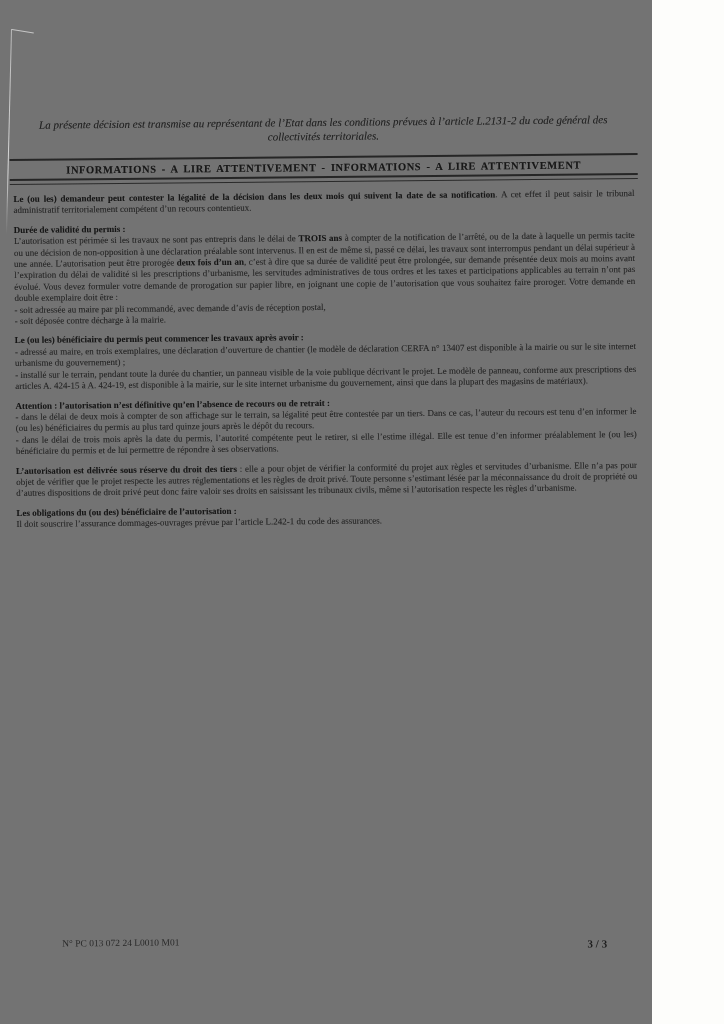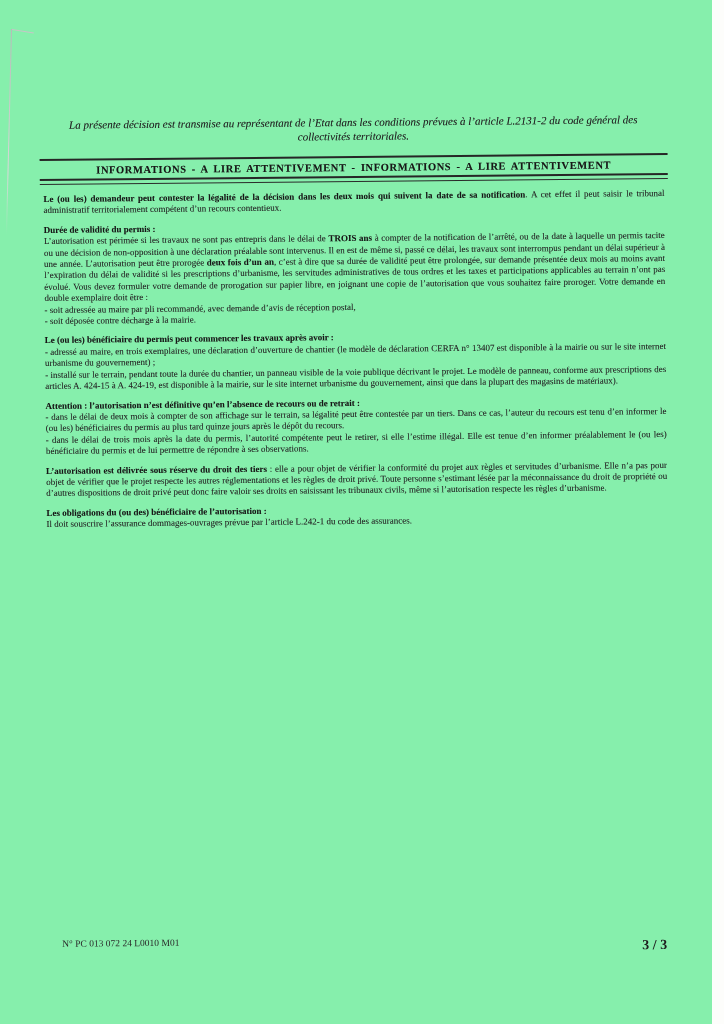--- a/index.html
+++ b/index.html
@@ -2,23 +2,23 @@
 <html lang="fr"><head>
 <meta charset="utf-8">
 <style>
   html, body {
     margin: 0;
     padding: 0;
     background: #fdfdfb;
   }
   .sheet {
     position: relative;
-    width: 712px;
+    width: 652px;
     height: 1024px;
-    background: #86efac;
+    background: #737373;
     overflow: hidden;
     font-family: "Liberation Serif", "DejaVu Serif", serif;
     color: #1f1f1f;
   }
   .content {
     position: absolute;
     left: 0; top: 0; right: 0; bottom: 0;
     transform: rotate(-0.55deg);
     transform-origin: 50% 40%;
   }
@@ -85,21 +85,21 @@
   .heading-line { font-weight: bold; color: #161616; }
   .footer-ref {
     position: absolute;
     left: 57px; top: 936px;
     font-size: 9.5px;
     color: #2a2a2a;
   }
   .footer-page {
     position: absolute;
     right: 50px; top: 940px;
-    font-size: 14px;
+    font-size: 11px;
     font-weight: bold;
     color: #1d1d1d;
   }
 </style>
 </head>
 <body>
 
 <div class="sheet">
   <div class="artifact-vline"></div>
   <div class="artifact-hline"></div>

